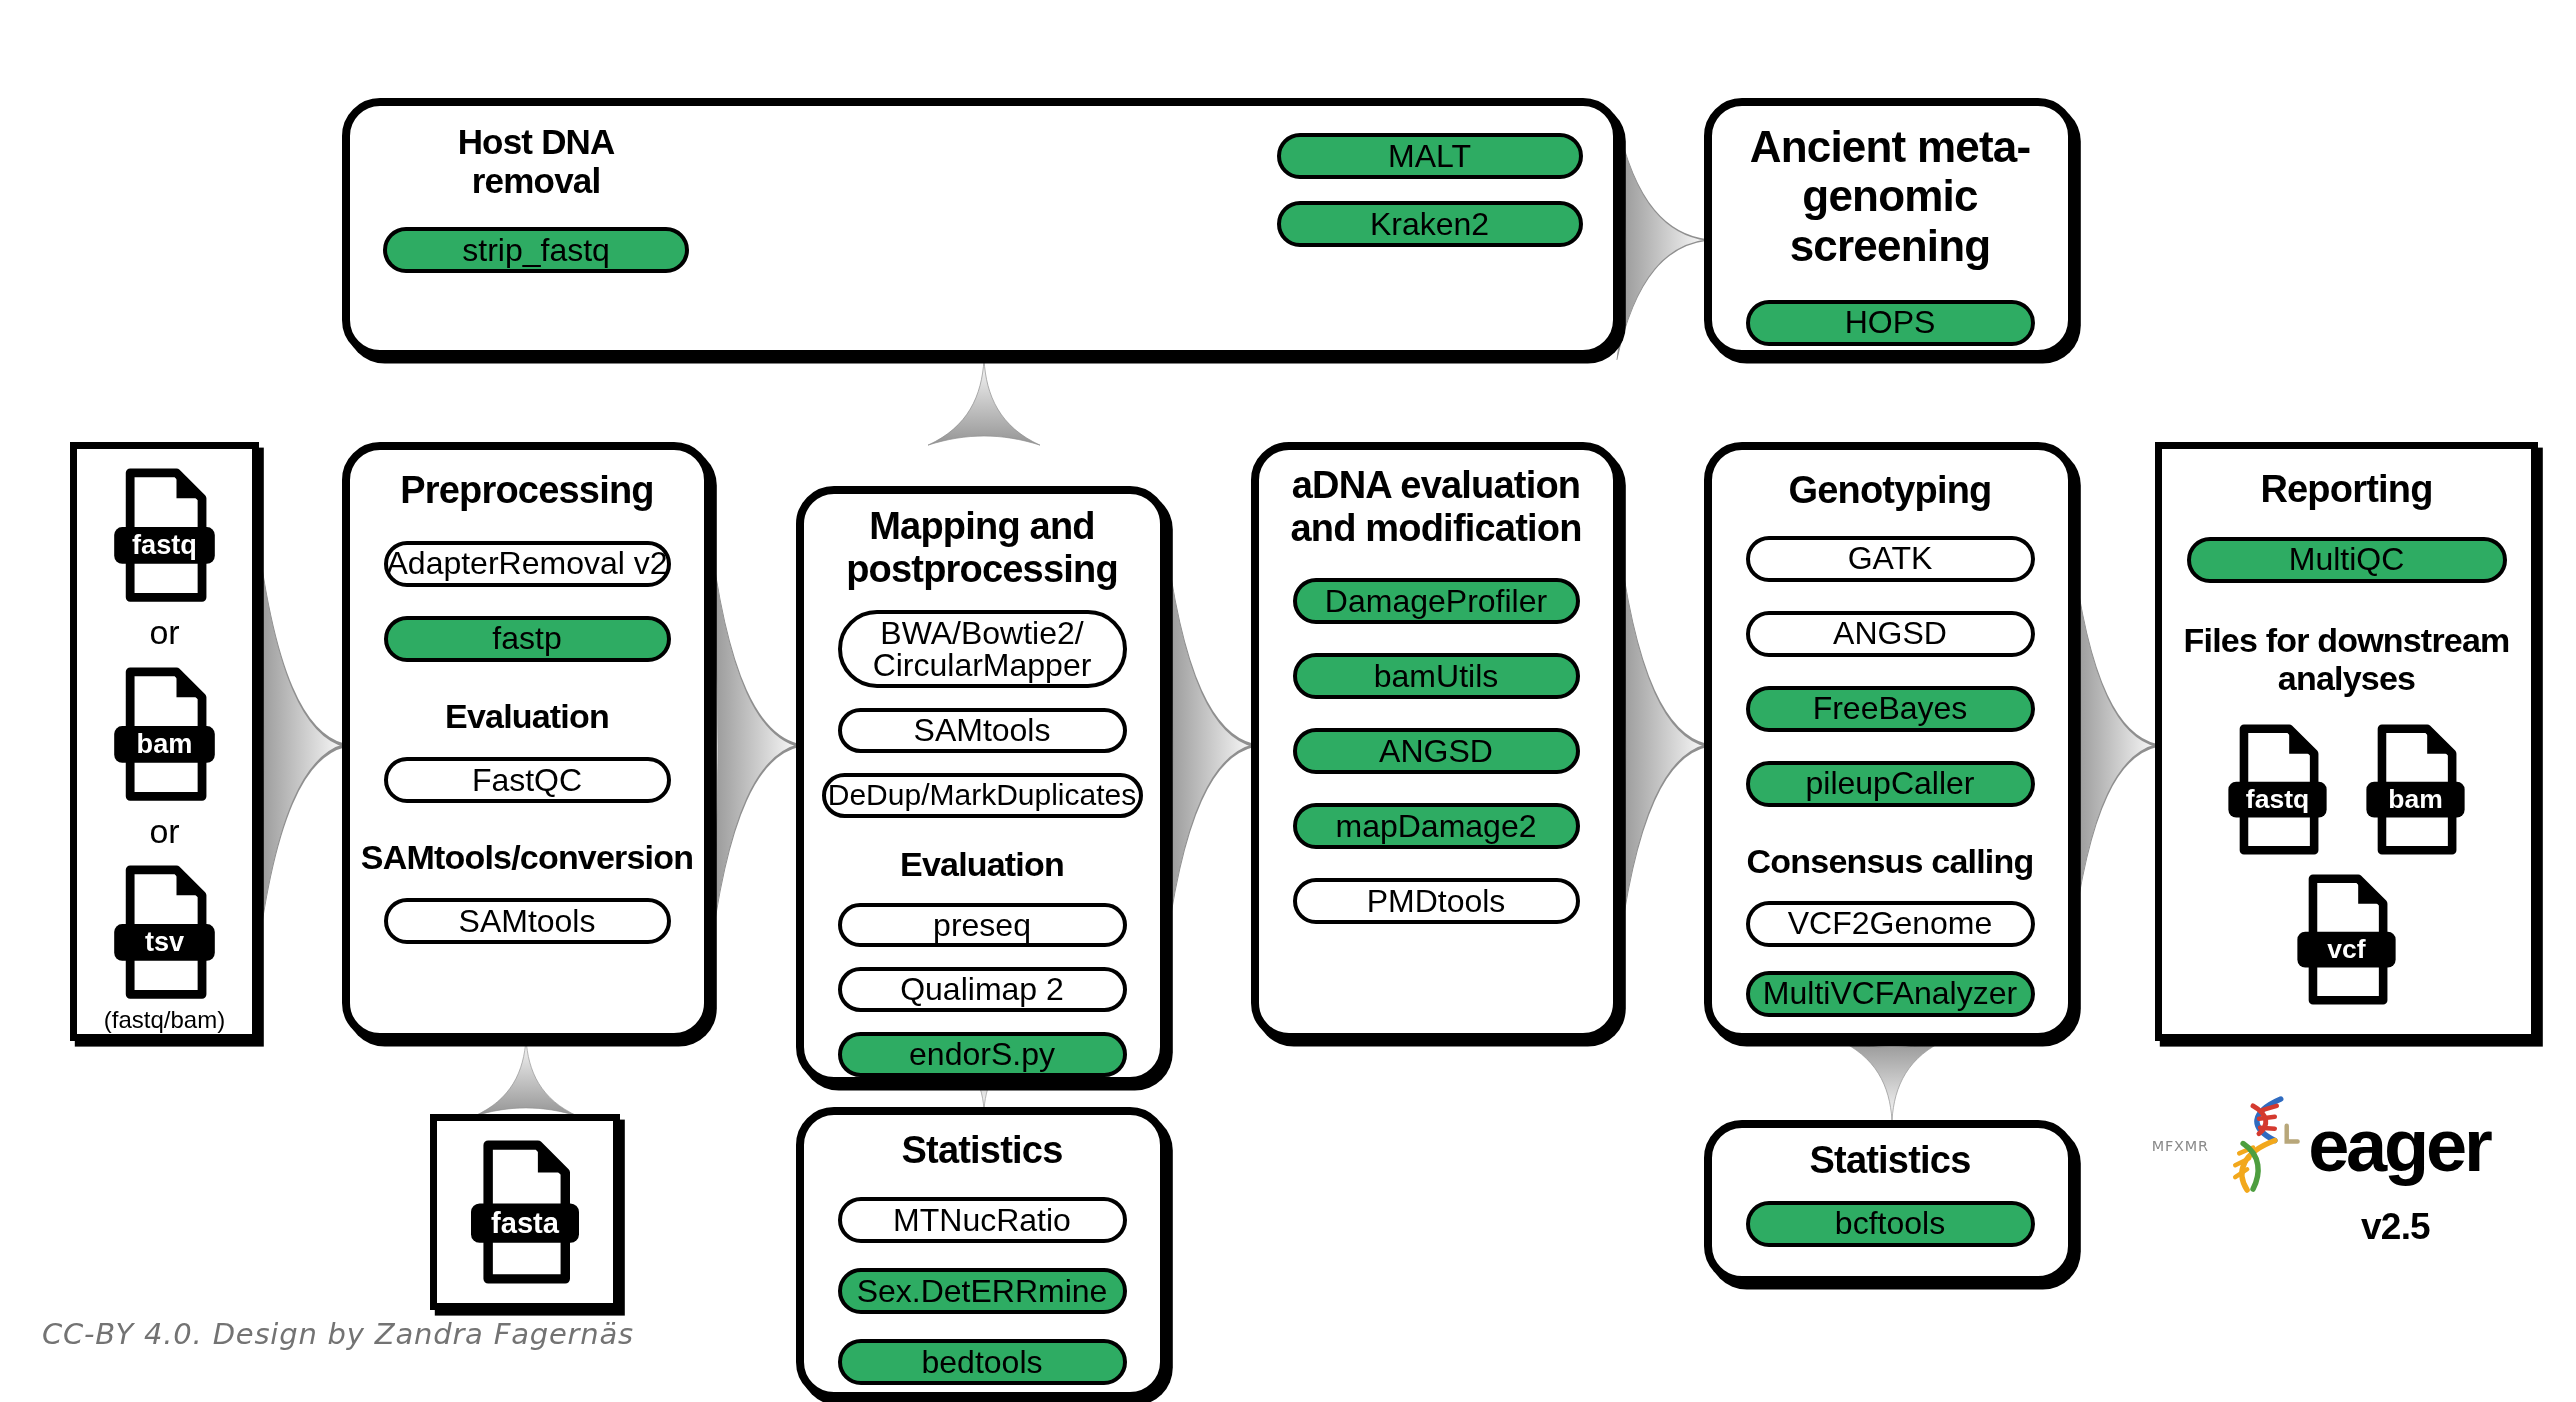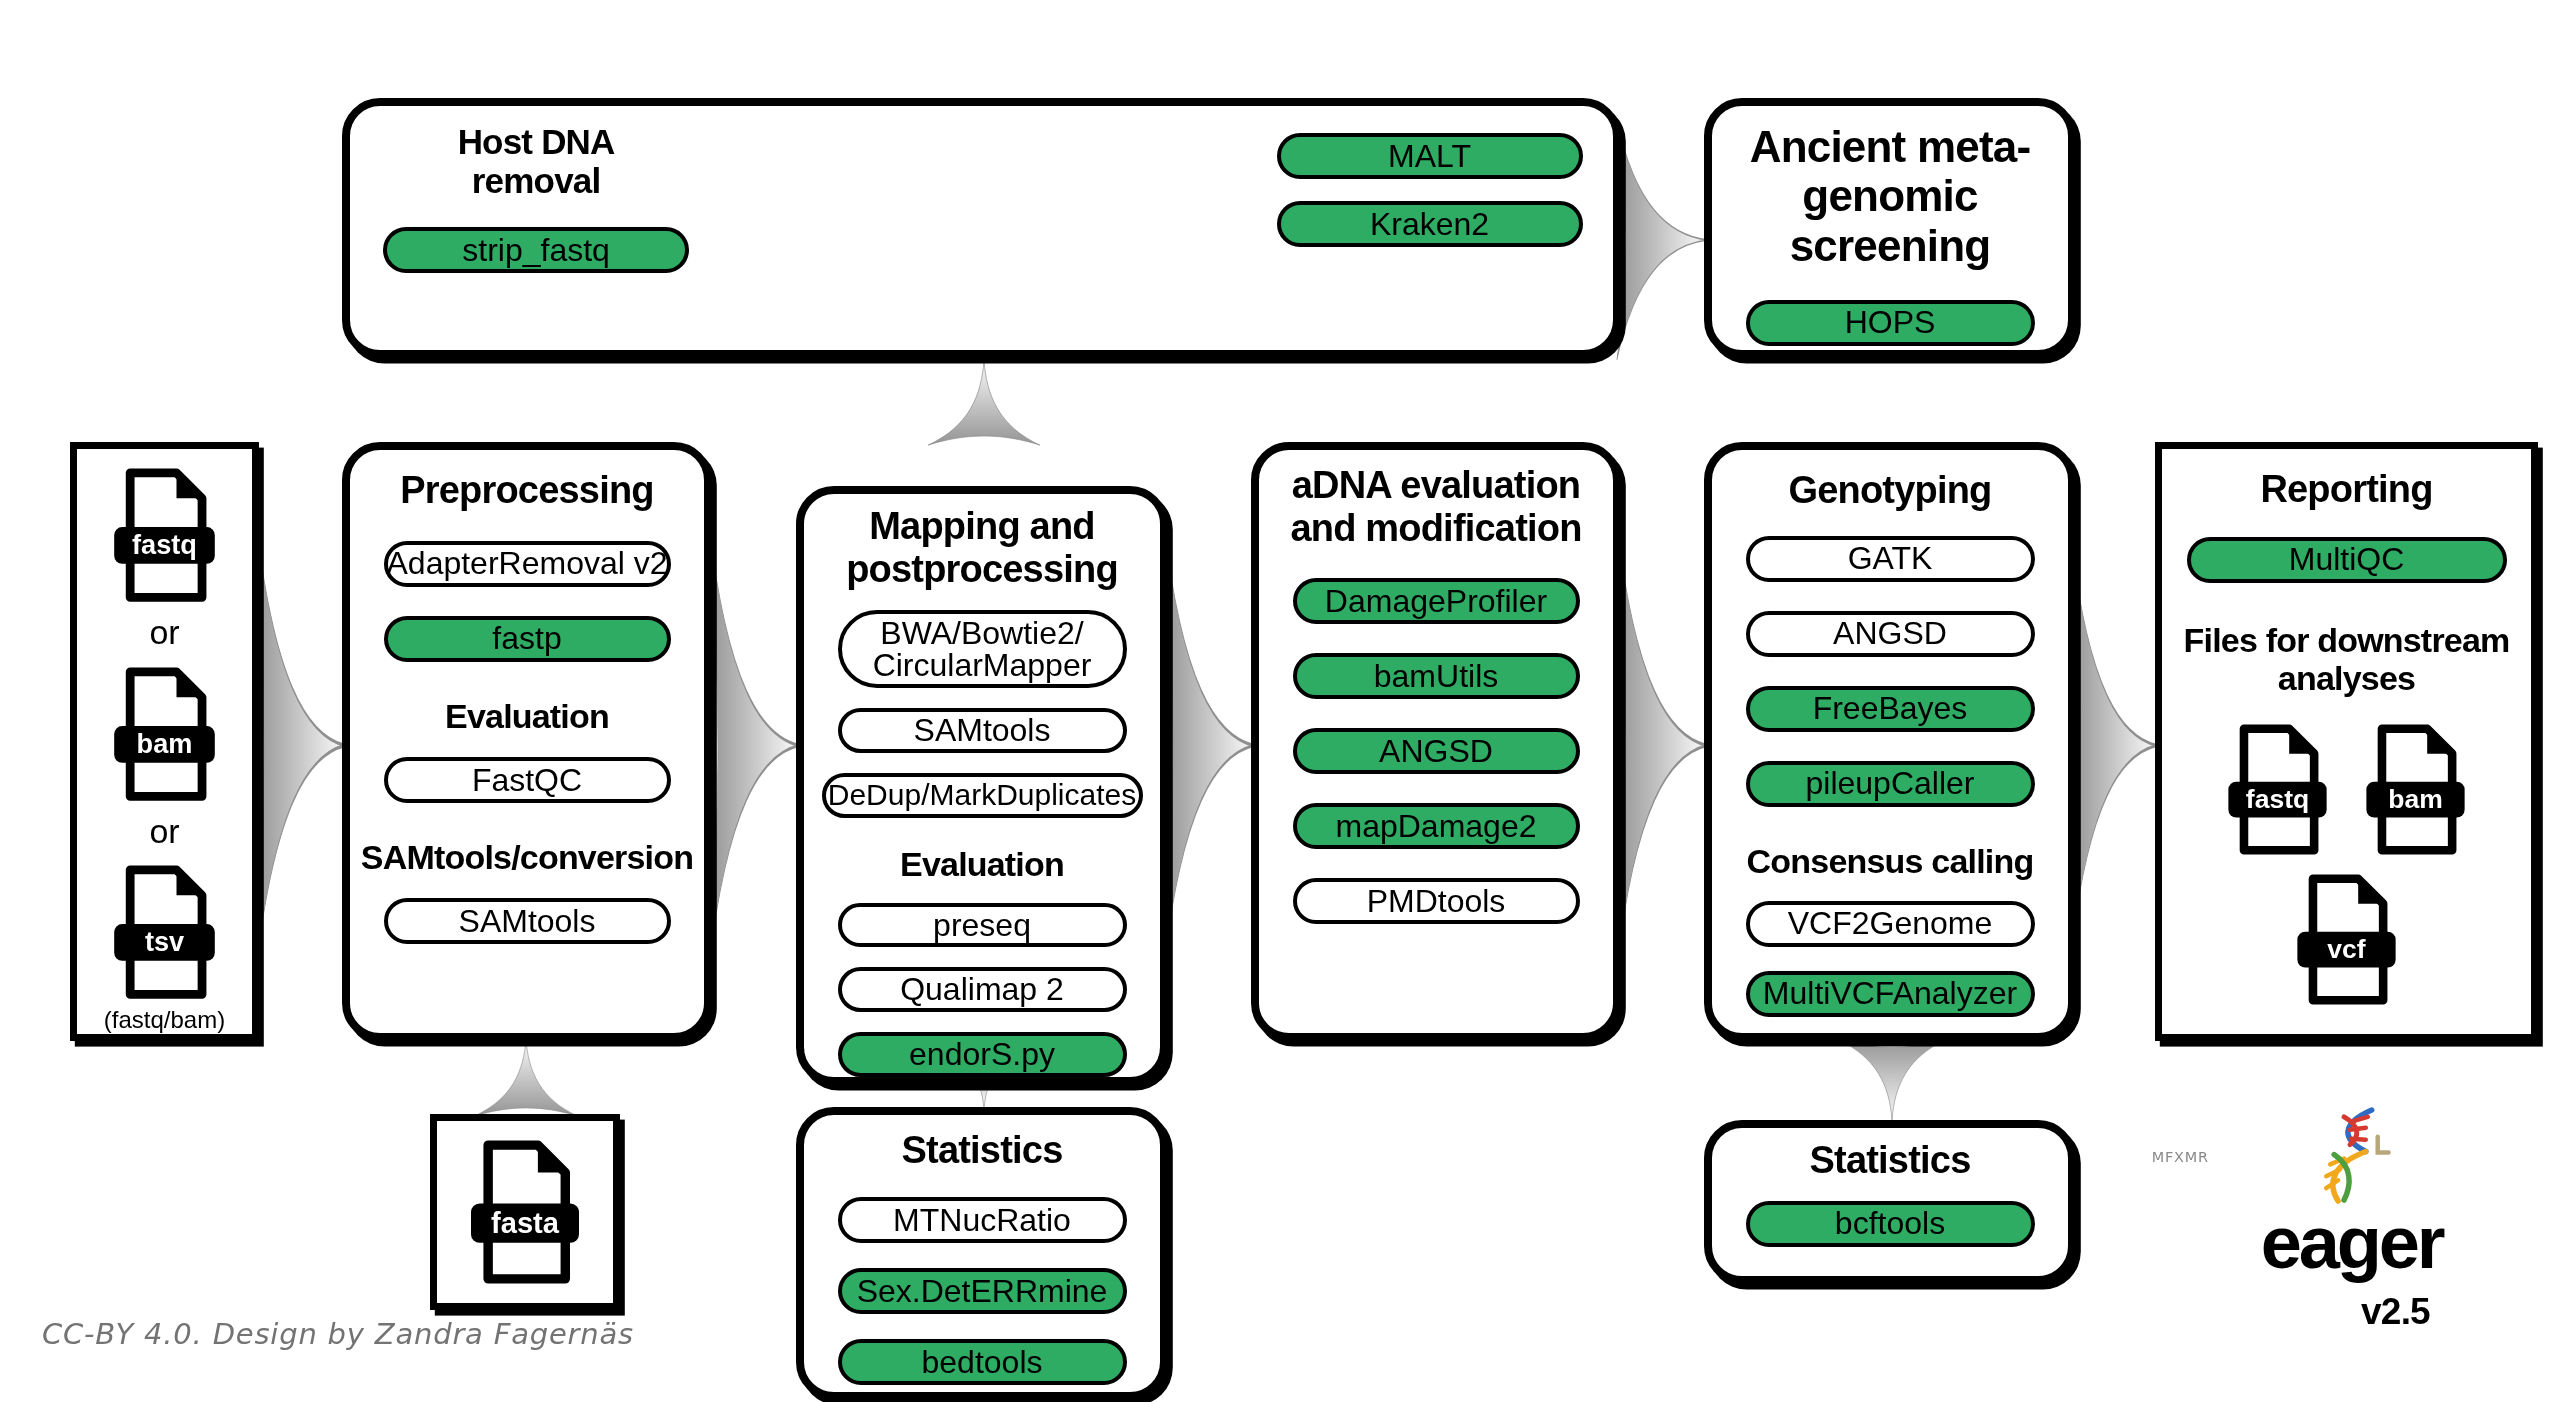--- a/index.html
+++ b/index.html
@@ -72,21 +72,21 @@
   #stats-geno-box .box-title{margin-top:11.2px;}
   #stats-geno-box .pill{margin-top:19px;}
 
   
   #logo{position:absolute;left:2155px;top:1096px;width:393px;z-index:2;}
   .logo-line{display:flex;align-items:center;justify-content:center;}
   .logo-word{font-weight:800;font-size:74px;letter-spacing:-3.2px;line-height:1;}
   .logo-nf{color:#27A75C;}
   .logo-dash{display:inline-block;width:29px;height:12px;border-radius:2.4px;margin:0 4px;
              background:linear-gradient(90deg,#10502c,#2EAC63);}
-  .logo-line2{margin-top:11px;position:relative;flex-direction:column;}
+  .logo-line2{margin-top:0;position:relative;}
   .runes{position:absolute;left:-3.2px;top:42px;font-size:14.4px;color:#8a8a8a;letter-spacing:0.8px;
          font-family:"DejaVu Sans",sans-serif;}
   .logo-version{font-weight:800;font-size:37px;text-align:center;margin-top:11.2px;padding-left:88px;letter-spacing:-0.8px;}
 
   
   #credit{position:absolute;left:42px;top:1317px;font-size:29px;color:#737373;
           font-style:italic;letter-spacing:0.8px;font-family:"DejaVu Sans",sans-serif;}
 </style>
 </head>
 <body>

